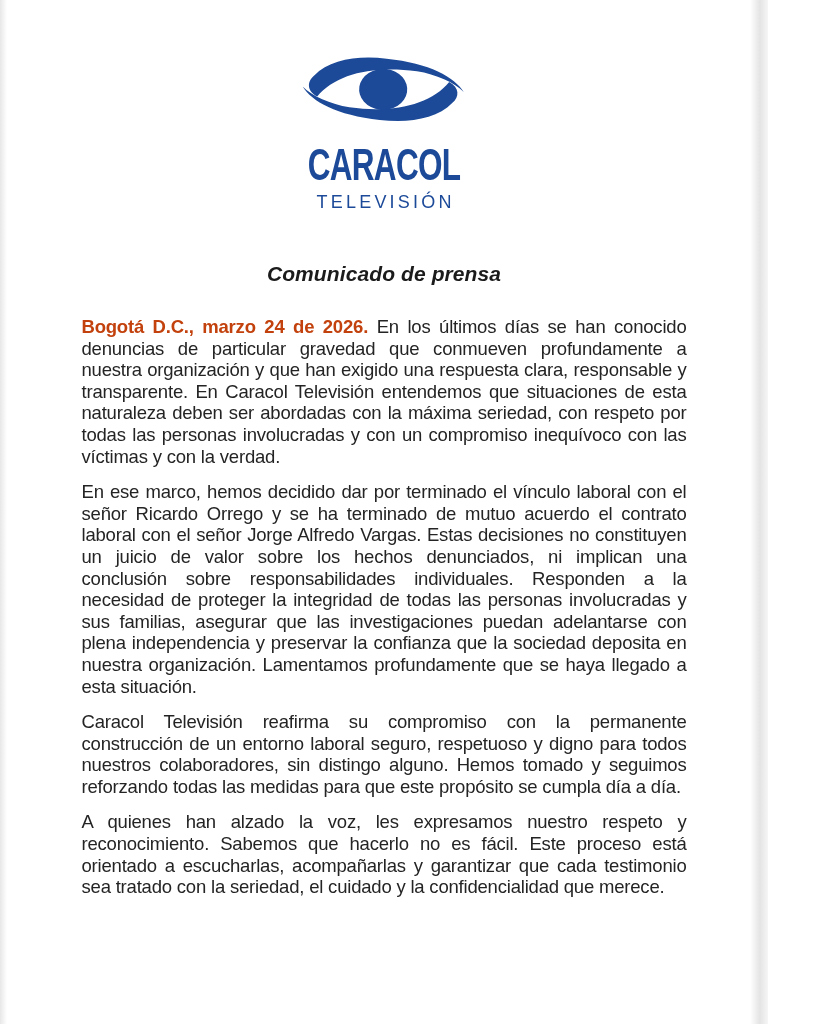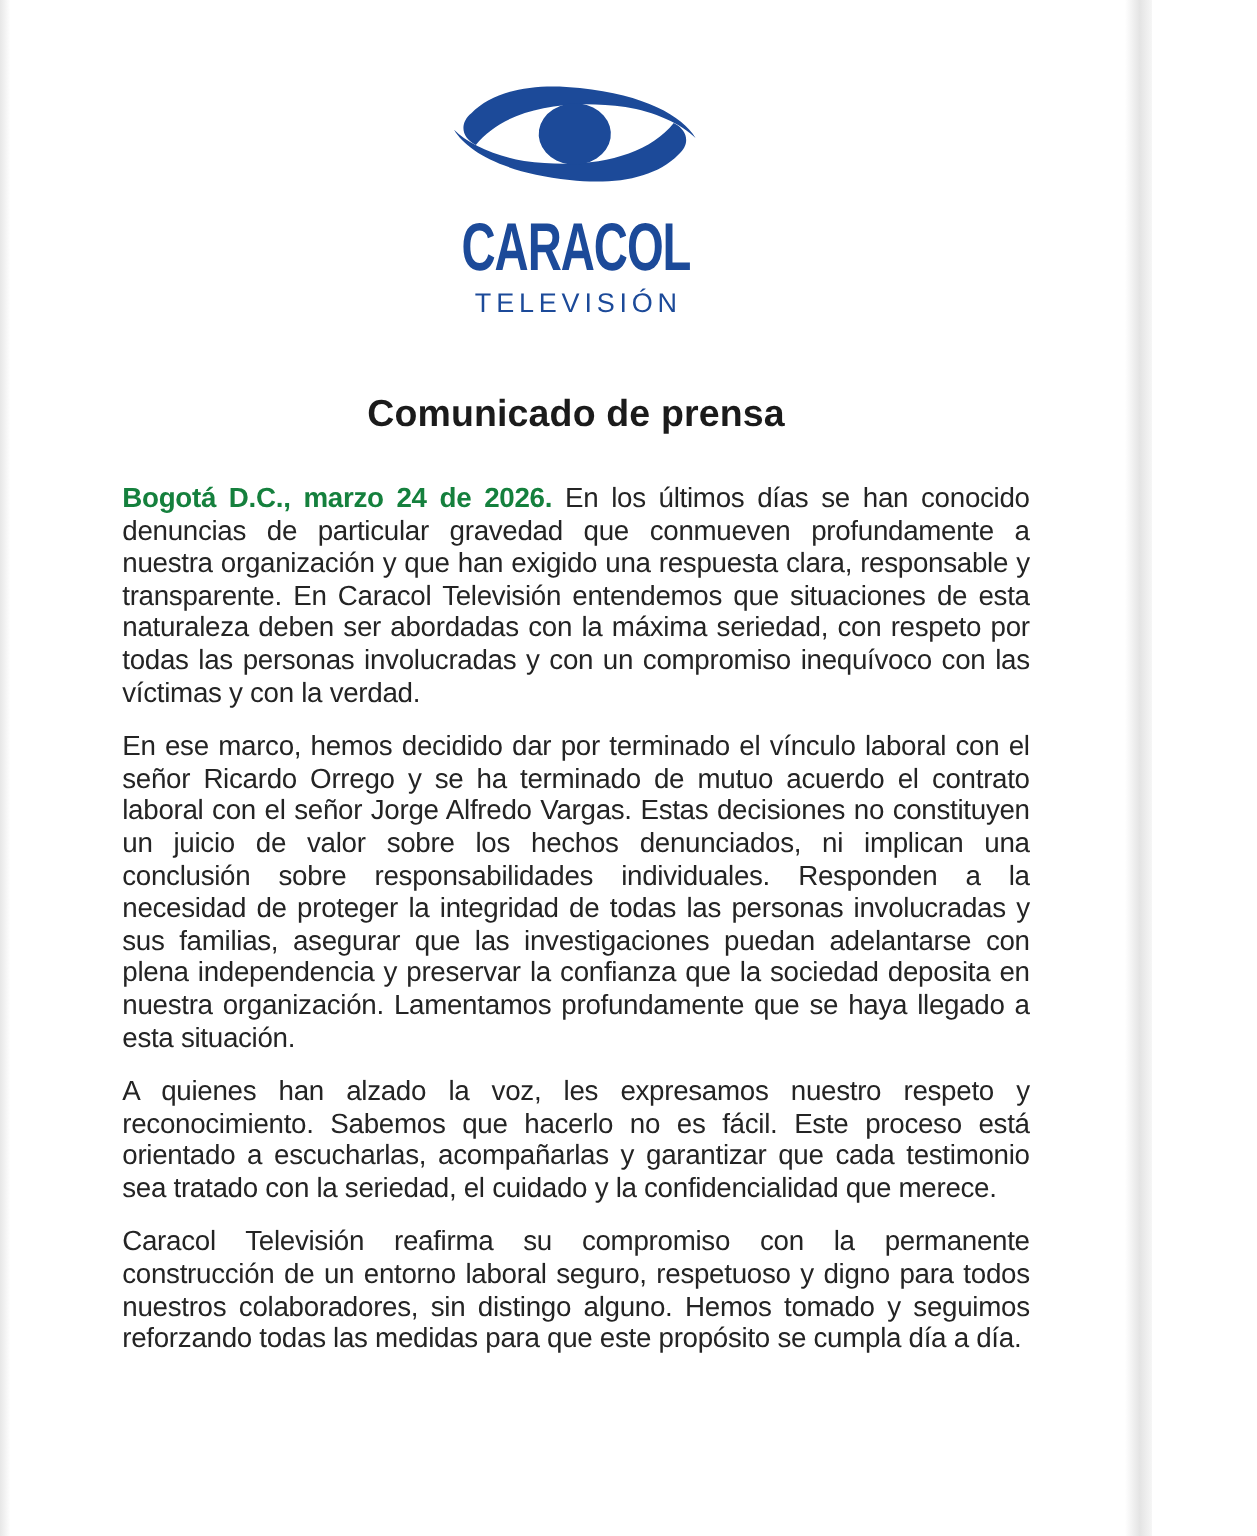--- a/index.html
+++ b/index.html
@@ -47,40 +47,41 @@
     margin-top:6px;
     font-size:18px;
     font-weight:normal;
     letter-spacing:3.2px;
     text-indent:3.2px;
     line-height:1;
   }
   .doc-title{
     margin:51px 0 0 0;
     text-align:center;
-    font-size:25px;
+    font-size:21px;
     font-weight:bold;
     color:#1b1b1b;
     letter-spacing:0.1px;
+    font-style:italic;
   }
   .doc-body{
     width:605px;
     margin:30px auto 0 auto;
   }
   .doc-body p{
     margin:0 0 14px 0;
     font-size:18.5px;
     line-height:21.6px;
     letter-spacing:-0.2px;
     color:#242424;
     text-align:justify;
     text-align-last:left;
   }
   .doc-body p strong{
-    color:#15803d;
+    color:#c2410c;
   }
 </style>
 </head>
 <body>
 
 <div class="page">
 
   <div class="edge-left"></div>
   <div class="edge-right"></div>
 
@@ -94,17 +95,17 @@
     </svg>
     <div class="wordmark" style="color: rgb(28, 74, 153);">CARACOL</div>
     <div class="sub-wordmark" style="color: rgb(28, 74, 153);">TELEVISIÓN</div>
   </header>
 
   <h1 class="doc-title">Comunicado de prensa</h1>
 
   <main class="doc-body">
     <p><strong>Bogotá D.C., marzo 24 de 2026.</strong><span> En los últimos días se han conocido denuncias de particular gravedad que conmueven profundamente a nuestra organización y que han exigido una respuesta clara, responsable y transparente. En Caracol Televisión entendemos que situaciones de esta naturaleza deben ser abordadas con la máxima seriedad, con respeto por todas las personas involucradas y con un compromiso inequívoco con las víctimas y con la verdad.</span></p>
     <p><strong></strong><span>En ese marco, hemos decidido dar por terminado el vínculo laboral con el señor Ricardo Orrego y se ha terminado de mutuo acuerdo el contrato laboral con el señor Jorge Alfredo Vargas. Estas decisiones no constituyen un juicio de valor sobre los hechos denunciados, ni implican una conclusión sobre responsabilidades individuales. Responden a la necesidad de proteger la integridad de todas las personas involucradas y sus familias, asegurar que las investigaciones puedan adelantarse con plena independencia y preservar la confianza que la sociedad deposita en nuestra organización. Lamentamos profundamente que se haya llegado a esta situación.</span></p>
+    <p><strong></strong><span>Caracol Televisión reafirma su compromiso con la permanente construcción de un entorno laboral seguro, respetuoso y digno para todos nuestros colaboradores, sin distingo alguno. Hemos tomado y seguimos reforzando todas las medidas para que este propósito se cumpla día a día.</span></p>
     <p><strong></strong><span>A quienes han alzado la voz, les expresamos nuestro respeto y reconocimiento. Sabemos que hacerlo no es fácil. Este proceso está orientado a escucharlas, acompañarlas y garantizar que cada testimonio sea tratado con la seriedad, el cuidado y la confidencialidad que merece.</span></p>
-    <p><strong></strong><span>Caracol Televisión reafirma su compromiso con la permanente construcción de un entorno laboral seguro, respetuoso y digno para todos nuestros colaboradores, sin distingo alguno. Hemos tomado y seguimos reforzando todas las medidas para que este propósito se cumpla día a día.</span></p>
   </main>
 
 </div>
 
 </body></html>

